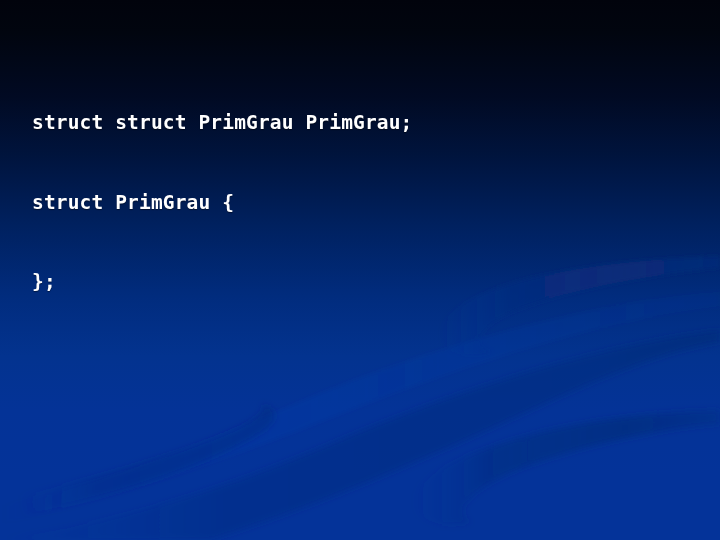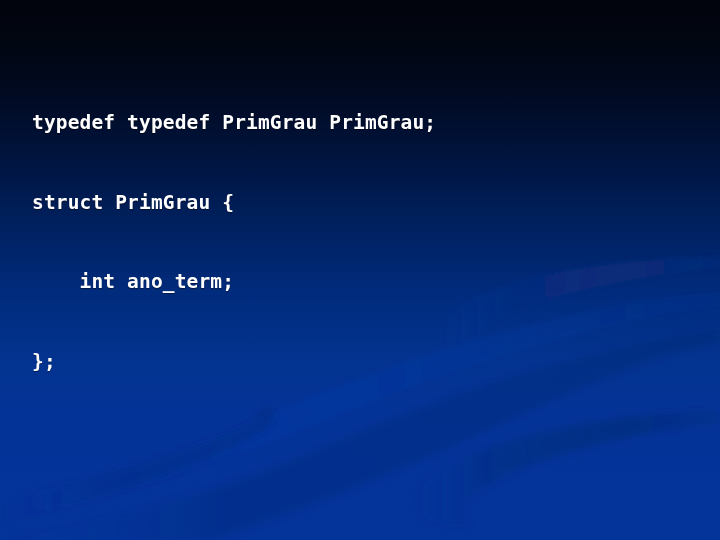--- a/index.html
+++ b/index.html
@@ -120,23 +120,22 @@
                C 630,415 680,411 720,410 Z" fill="url(#sw-dark)" opacity="0.7"></path>
 
       <path d="M 20,496 C 80,482 150,462 210,440 C 250,425 268,412 262,404
                C 278,408 280,420 262,432 C 214,462 120,496 26,514 Z" fill="url(#sw-dark2)" opacity="0.45"></path>
     </g>
   </svg>
 
   <div id="code">
 
     
-    <span class="code-line">typedef typedef PrimGrau PrimGrau;</span>
+    <span class="code-line">struct struct PrimGrau PrimGrau;</span>
     <span class="code-line">struct PrimGrau {</span>
-    <span class="code-line">    int ano_term;</span>
     <span class="code-line">};</span>
     <span class="code-line blank"></span>
 
     
     
     
     
     
     
 

